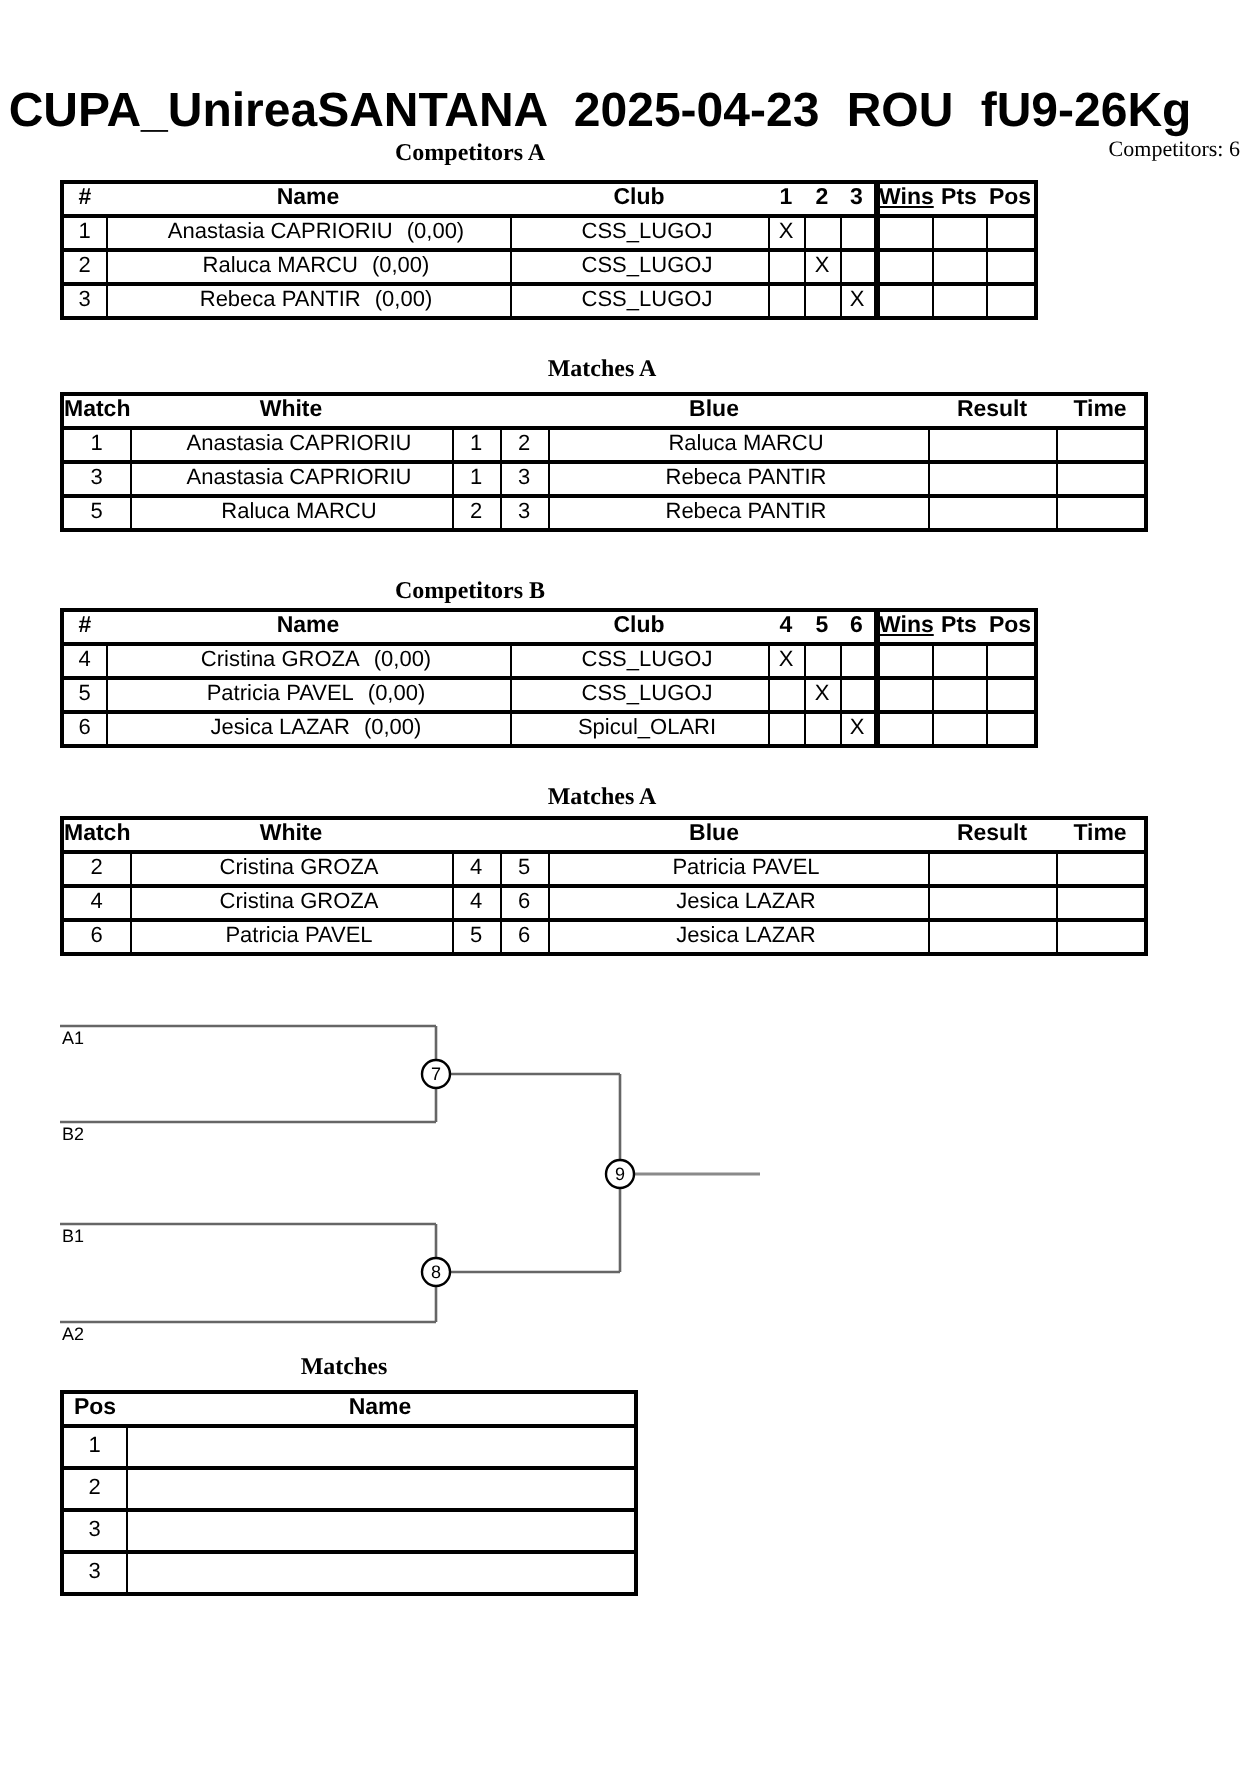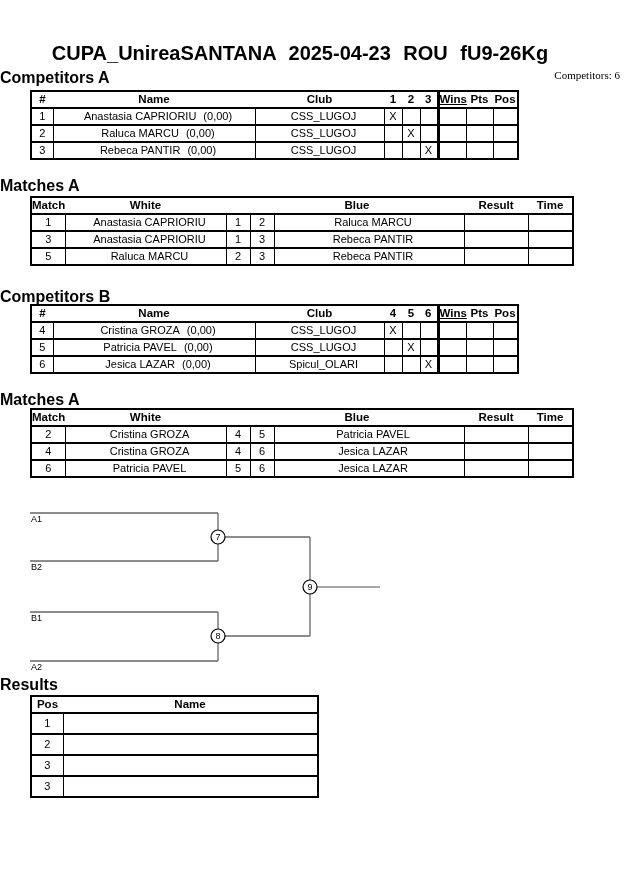--- a/index.html
+++ b/index.html
@@ -3,23 +3,23 @@
 <meta charset="utf-8">
 <style>
   html,body{margin:0;padding:0;background:#fff;}
   body{
     position:relative;width:630px;height:891px;overflow:hidden;
     font-family:"Liberation Sans",sans-serif;color:#000;
   }
   .abs{position:absolute;}
   .page-title{
     top:42px;left:0;width:600px;text-align:center;
-    font-size:20px;font-weight:bold;word-spacing:7px;white-space:nowrap;
+    font-size:24px;font-weight:bold;word-spacing:7px;white-space:nowrap;
   }
-  .sec-title{font-size:16px;font-weight:bold;white-space:nowrap;}
+  .sec-title{font-size:12px;font-weight:bold;text-align:center;white-space:nowrap;font-family:Liberation Serif, serif;}
   .count-label{top:69px;right:10px;font-size:11px;font-family:Liberation Serif, serif;}
 
   table{border-collapse:collapse;table-layout:fixed;}
   table.sheet{border:2px solid #000;}
   .sheet th{
     border:0;padding:0;height:15px;line-height:15px;
     font-size:11.5px;font-weight:bold;text-align:center;
     white-space:nowrap;overflow:visible;
   }
   .sheet td{
@@ -283,21 +283,21 @@
   <text x="31" y="116" font-size="9">B1</text>
   <text x="31" y="165" font-size="9">A2</text>
   <circle cx="218" cy="32" r="7"></circle>
   <circle cx="218" cy="131" r="7"></circle>
   <circle cx="310" cy="82" r="7"></circle>
   <text x="218" y="35" font-size="9" text-anchor="middle">7</text>
   <text x="218" y="134" font-size="9" text-anchor="middle">8</text>
   <text x="310" y="85" font-size="9" text-anchor="middle">9</text>
 </svg>
 
-<div class="abs sec-title" style="top:676px;left:0;width:344px;">Results</div>
+<div class="abs sec-title" style="top:676px;left:0;width:344px;">Matches</div>
 <table class="sheet results abs" style="top:695px;left:30px;width:287px;">
   <colgroup>
       <col style="width:32px">
       <col style="width:255px">
     </colgroup>
   <tbody>
       <tr>
     <th>Pos</th>
     <th>Name</th>
   </tr>

